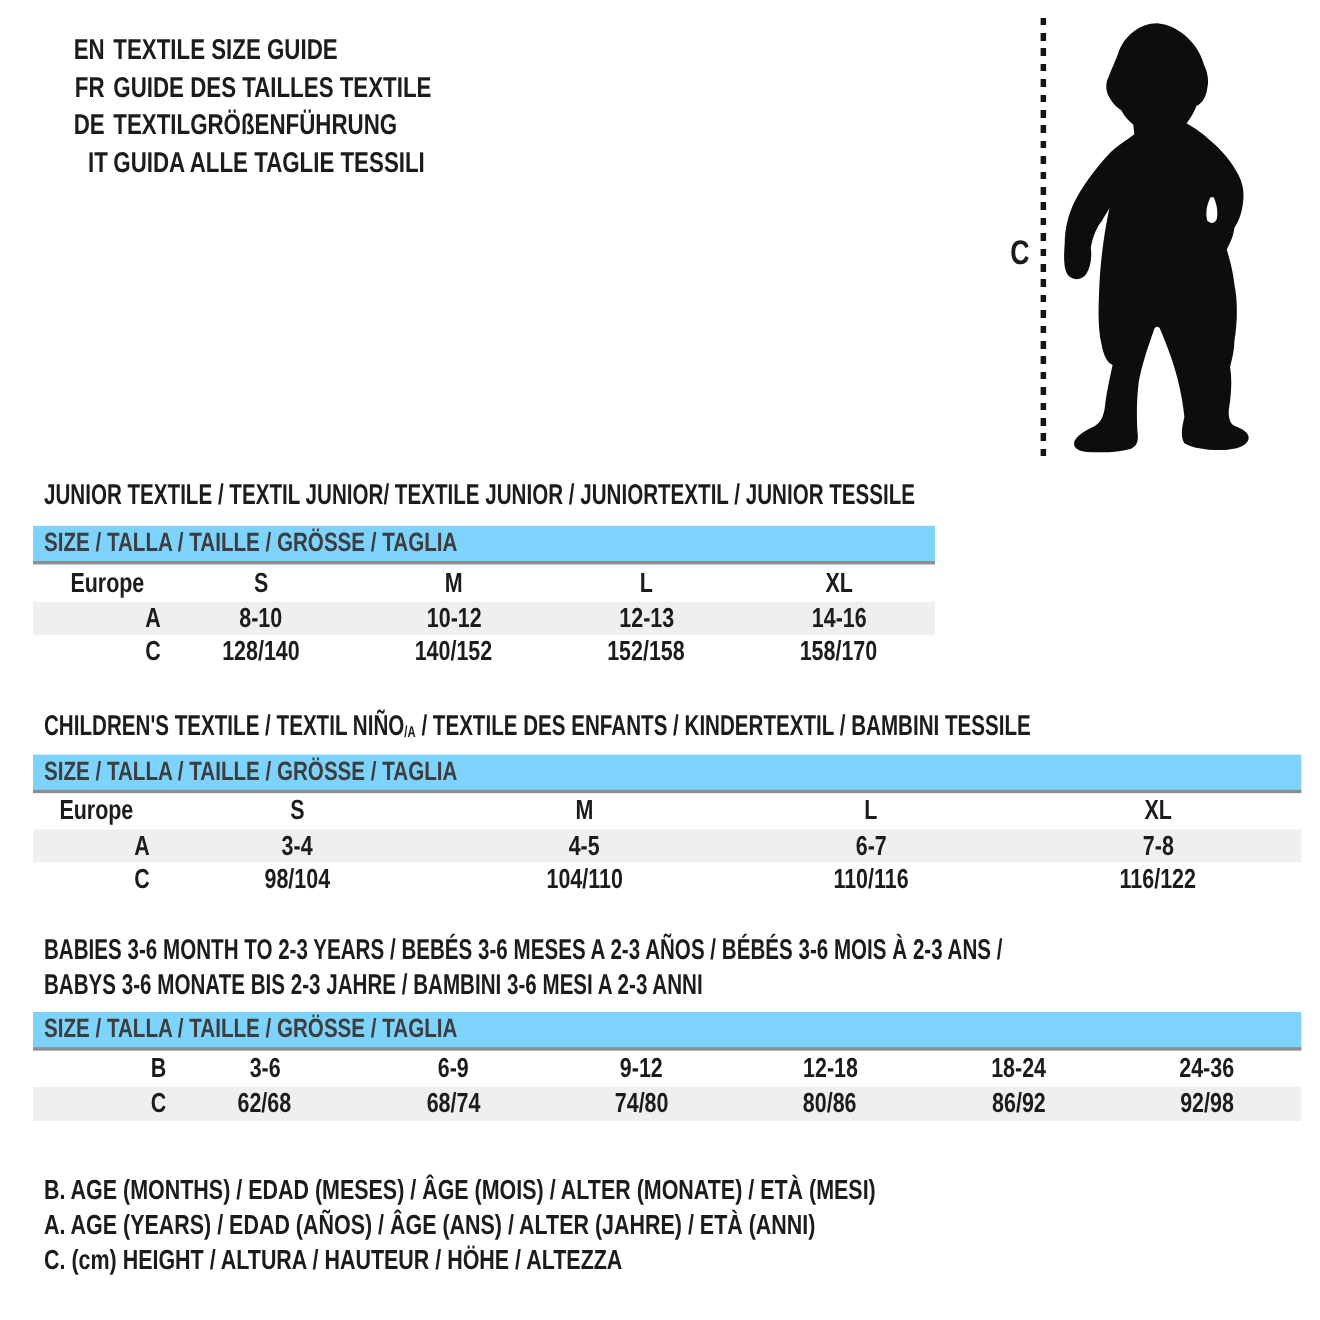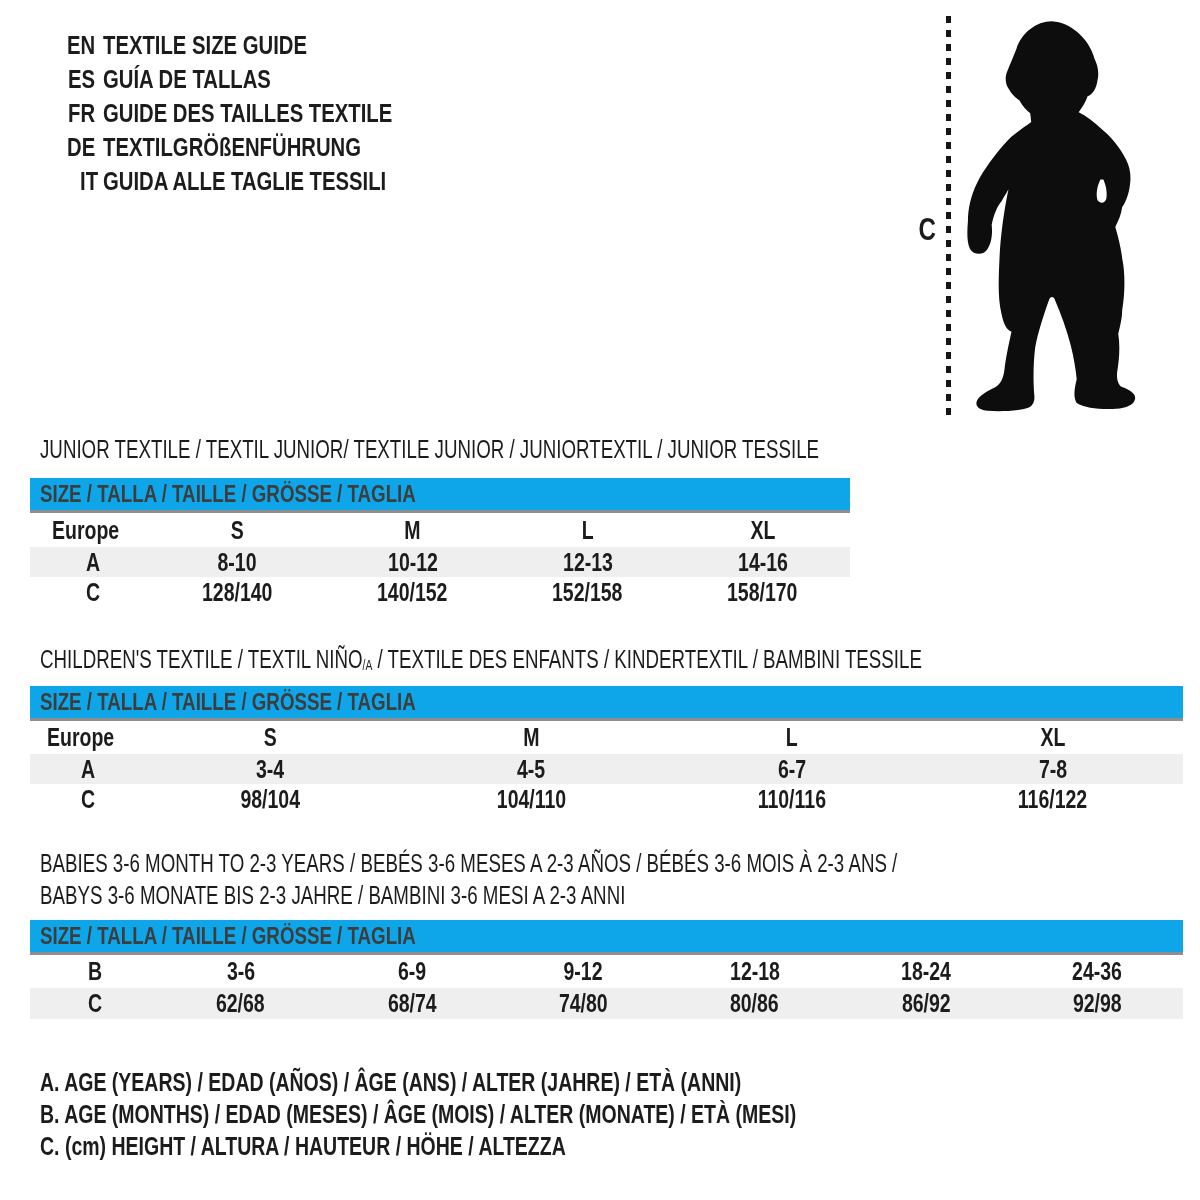--- a/index.html
+++ b/index.html
@@ -24,53 +24,49 @@
 
   
   .dash-line {
     position: absolute; left: 946px; top: 16px; width: 5px; height: 402px;
     background: repeating-linear-gradient(to bottom, #151515 0 7px, transparent 7px 14px);
   }
   .c-label { position: absolute; left: 916px; top: 212px; font-size: 31px; font-weight: bold; }
   .silhouette { position: absolute; left: 962px; top: 18px; }
 
   
-  .sec-title { position: absolute; font-size: 26px; font-weight: normal; line-height: 32px; }
+  .sec-title { position: absolute; font-size: 26px; font-weight: bold; line-height: 32px; }
   .subsc { font-size: 0.55em; vertical-align: -0.15em; }
   .sec-title .line { display: block; }
 
   
   .table { position: absolute; }
   .band {
     height: 32px; line-height: 32px;
-    background: #0ea5e9;
+    background: #7dd3fc;
     border-bottom: 3px solid #8e8e8e;
     padding-left: 10px;
     font-size: 24px; font-weight: bold; color: #3d3d3d;
   }
   .trow { display: flex; align-items: center; font-weight: bold; font-size: 25px; }
   .trow.shade { background: #efefef; }
   .cell { flex: 1; text-align: center; }
-  .cell.lab { flex: none; text-align: center; padding-left: 10px; }
+  .cell.lab { flex: none; text-align: right; padding-left: 10px; }
 
   
   .legend { position: absolute; left: 40px; top: 1066px; font-size: 25px; font-weight: bold; }
   .legend-line { height: 32px; line-height: 32px; }
 </style>
 </head>
 <body>
 
 <div class="lang-block">
   <div class="lang-row">
     <span class="lang-code"><span class="t tl">EN</span></span>
     <span class="t tl">TEXTILE SIZE GUIDE</span>
-  </div>
-  <div class="lang-row">
-    <span class="lang-code"><span class="t tl">ES</span></span>
-    <span class="t tl">GUÍA DE TALLAS</span>
   </div>
   <div class="lang-row">
     <span class="lang-code"><span class="t tl">FR</span></span>
     <span class="t tl">GUIDE DES TAILLES TEXTILE</span>
   </div>
   <div class="lang-row">
     <span class="lang-code"><span class="t tl">DE</span></span>
     <span class="t tl">TEXTILGRÖßENFÜHRUNG</span>
   </div>
   <div class="lang-row">
@@ -227,16 +223,16 @@
     <div class="cell"><span class="t tc">62/68</span></div>
     <div class="cell"><span class="t tc">68/74</span></div>
     <div class="cell"><span class="t tc">74/80</span></div>
     <div class="cell"><span class="t tc">80/86</span></div>
     <div class="cell"><span class="t tc">86/92</span></div>
     <div class="cell"><span class="t tc">92/98</span></div>
   </div>
 </div>
 
 <div class="legend">
+  <div class="legend-line"><span class="t tl">B. AGE (MONTHS) / EDAD (MESES) / ÂGE (MOIS) / ALTER (MONATE) / ETÀ (MESI)</span></div>
   <div class="legend-line"><span class="t tl">A. AGE (YEARS) / EDAD (AÑOS) / ÂGE (ANS) / ALTER (JAHRE) / ETÀ (ANNI)</span></div>
-  <div class="legend-line"><span class="t tl">B. AGE (MONTHS) / EDAD (MESES) / ÂGE (MOIS) / ALTER (MONATE) / ETÀ (MESI)</span></div>
   <div class="legend-line"><span class="t tl">C. (cm) HEIGHT / ALTURA / HAUTEUR / HÖHE / ALTEZZA</span></div>
 </div>
 
 </body></html>

